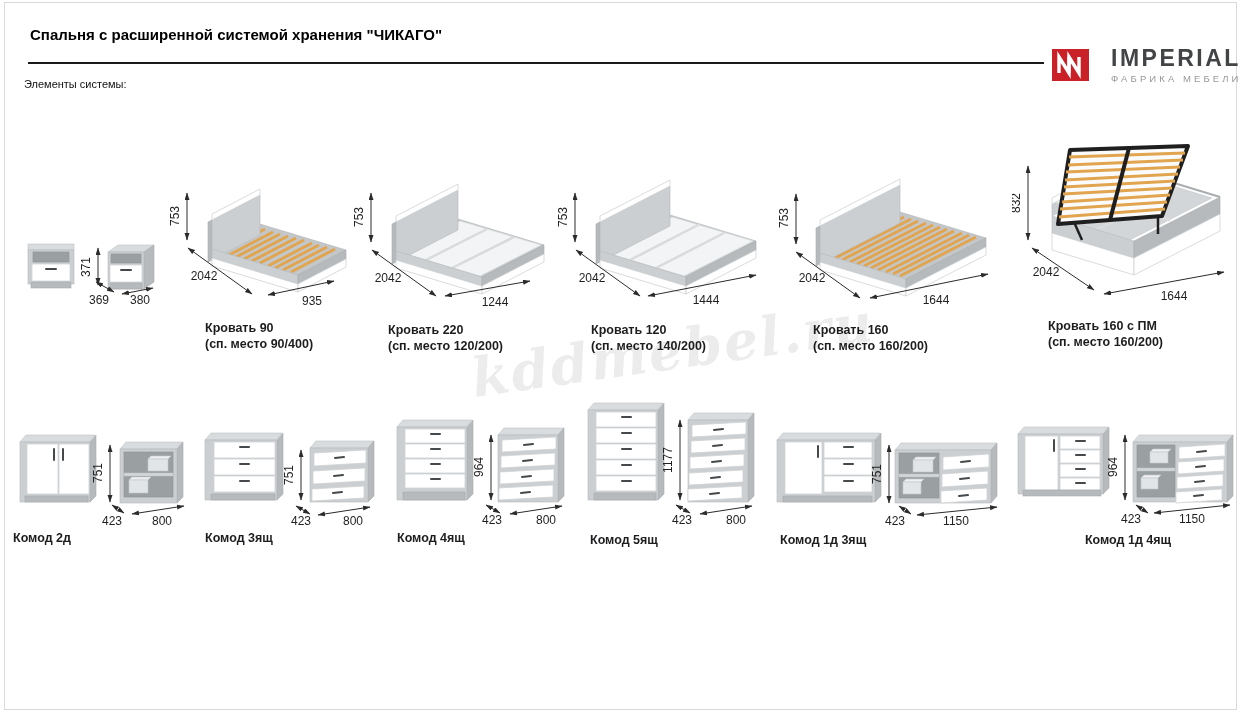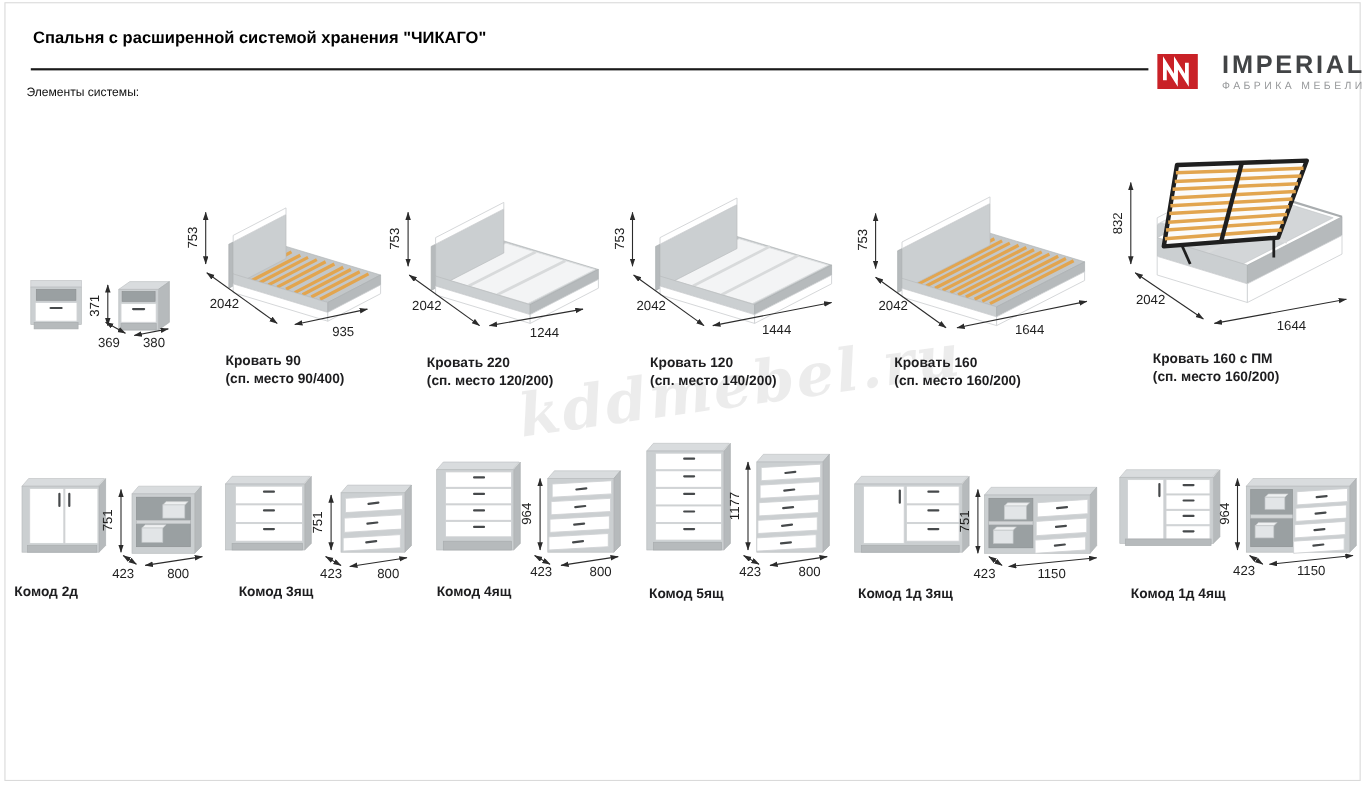--- a/index.html
+++ b/index.html
@@ -67,21 +67,21 @@
     <div class="logo-textwrap">
       <div class="logo-brand">IMPERIAL</div>
       <div class="logo-tagline">ФАБРИКА МЕБЕЛИ</div>
     </div>
   </div>
 
   <div class="subtitle">Элементы системы:</div>
 
   <div class="watermark">kddmebel.ru</div>
 
-  <div class="cell" style="left:20px;top:247px;width:150px;">
+  <div class="cell" style="left:20px;top:236px;width:150px;">
     <svg width="148" height="84" viewBox="0 0 148 84">
       <rect x="8" y="8" width="46" height="6" class="cc3"></rect>
       <rect x="8" y="14" width="46" height="34" class="cc1"></rect>
       <rect x="13" y="16" width="36" height="10" class="niche"></rect>
       <rect x="12" y="28" width="38" height="17" class="wht"></rect>
       <line x1="26" y1="33" x2="36" y2="33" class="hndl"></line>
       <rect x="11" y="46" width="40" height="6" class="cc2"></rect>
       <line x1="78" y1="12" x2="78" y2="49" class="dim" marker-start="url(#arr)" marker-end="url(#arr)"></line>
       <text x="70" y="31" text-anchor="middle" transform="rotate(-90 70 31)">371</text>
       <polygon points="88,16 124,16 134,9 98,9" class="cc3"></polygon>
@@ -308,21 +308,21 @@
       <polygon points="113,41 165,38 165,51 113,54" class="wht"></polygon>
       <polygon points="112,59 164,56 164,68 112,71" class="wht"></polygon>
       <line x1="135" y1="28" x2="144" y2="27" class="hndl"></line>
       <line x1="134" y1="46" x2="143" y2="45" class="hndl"></line>
       <line x1="133" y1="63" x2="142" y2="62" class="hndl"></line>
       <line x1="96" y1="76" x2="110" y2="84" class="dim" marker-start="url(#arr)" marker-end="url(#arr)"></line>
       <text x="101" y="95" text-anchor="middle">423</text>
       <line x1="118" y1="85" x2="170" y2="77" class="dim" marker-start="url(#arr)" marker-end="url(#arr)"></line>
       <text x="153" y="95" text-anchor="middle">800</text>
     </svg>
-    <div class="plabel" style="margin-left:17px;">
+    <div class="plabel" style="margin-left:5px;">
       <div>Комод 3ящ</div>
     </div>
   </div>
 
   <div class="cell" style="left:390px;top:416px;width:184px;">
     <svg width="184" height="112" viewBox="0 0 184 112">
       <polygon points="7,11 76,11 82,4 13,4" class="cc3"></polygon>
       <polygon points="77,11 83,4 83,78 77,84" class="cc2"></polygon>
       <rect x="7" y="11" width="70" height="73" class="cc1"></rect>
       <rect x="15" y="13" width="60" height="14" class="wht"></rect>
@@ -472,18 +472,18 @@
       <polygon points="164,76 210,73 210,84 164,87" class="wht"></polygon>
       <line x1="185" y1="36" x2="194" y2="35" class="hndl"></line>
       <line x1="184" y1="51" x2="193" y2="50" class="hndl"></line>
       <line x1="183" y1="66" x2="192" y2="65" class="hndl"></line>
       <line x1="182" y1="80" x2="191" y2="79" class="hndl"></line>
       <line x1="124" y1="89" x2="136" y2="97" class="dim" marker-start="url(#arr)" marker-end="url(#arr)"></line>
       <text x="119" y="107" text-anchor="middle">423</text>
       <line x1="142" y1="97" x2="218" y2="89" class="dim" marker-start="url(#arr)" marker-end="url(#arr)"></line>
       <text x="180" y="107" text-anchor="middle">1150</text>
     </svg>
-    <div class="plabel" style="margin-left:16px;">
+    <div class="plabel" style="margin-left:0;text-align:center;">
       <div>Комод 1д 4ящ</div>
     </div>
   </div>
 
 </div>
 
 </body></html>

